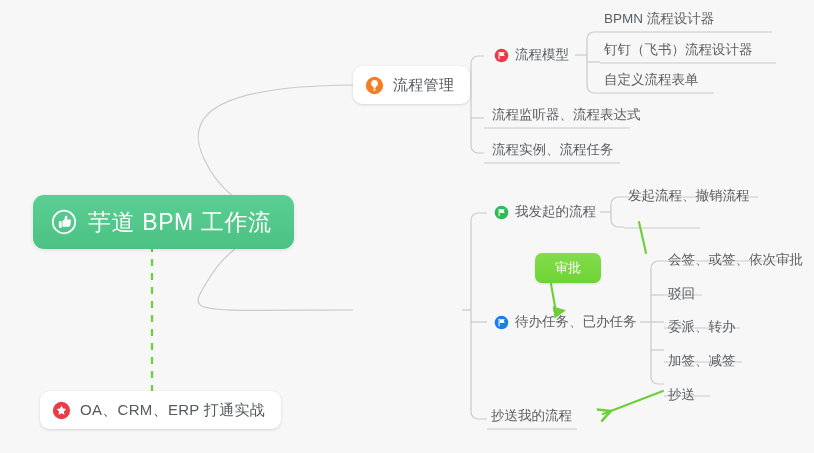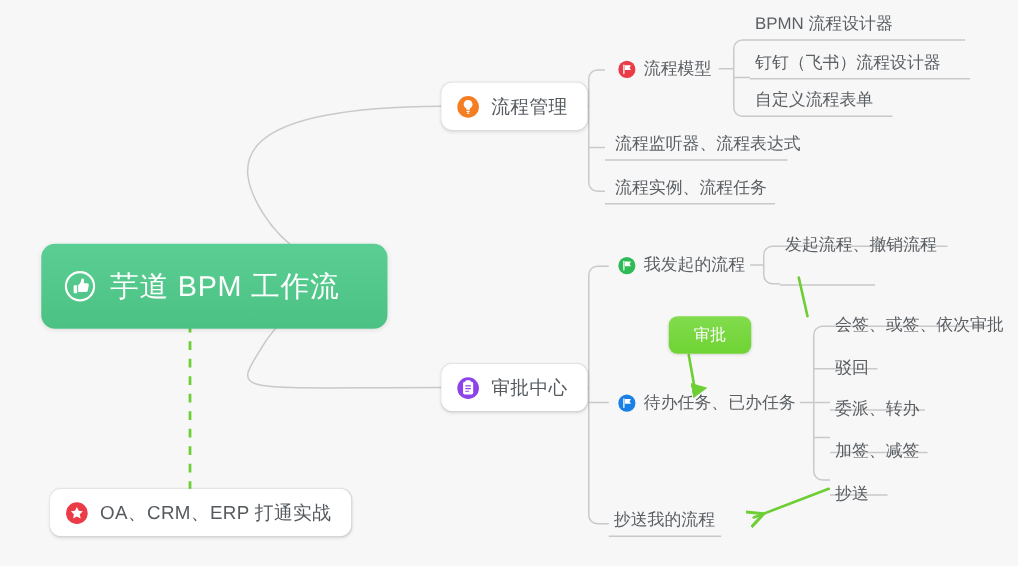--- a/index.html
+++ b/index.html
@@ -26,22 +26,22 @@
     gap:9px;
     white-space:nowrap;
     align-items:center;
   }
   .card .label{font-size:15px;color:#555a5f;letter-spacing:.3px;}
 
   .root{
     background:#55c88b;
     background:linear-gradient(180deg,#5bcf93 0%,#4cc184 100%);
     border-radius:11px;
-    height:68px;
-    padding:0 38px 0 18px;
+    height:54px;
+    padding:0 22px 0 18px;
     gap:11px;
     box-shadow:0 1px 4px rgba(0,0,0,.10);
   }
   .root .label{font-size:23px;color:#ffffff;letter-spacing:.6px;white-space:nowrap;}
 
   
   .leaf{
     height:26px;
     padding:0 4px;
   }
@@ -188,32 +188,20 @@
     <span class="label">自定义流程表单</span>
   </div>
 
   <div class="node leaf" style="left:488px;top:102px;">
     <span class="label">流程监听器、流程表达式</span>
   </div>
   <div class="node leaf" style="left:488px;top:137px;">
     <span class="label">流程实例、流程任务</span>
   </div>
 
-  <div class="node card" style="left:353px;top:291px;">
-    <svg class="ico ico-md" viewBox="0 0 22 22">
-      <circle cx="11" cy="11" r="10" fill="#8b44e8"></circle>
-      <rect x="6.3" y="5.2" width="9.4" height="11.6" rx="1.5" fill="#ffffff"></rect>
-      <rect x="8.6" y="3.6" width="4.8" height="2.6" rx="1.0" fill="#ffffff"></rect>
-      <rect x="8.6" y="3.6" width="4.8" height="2.6" rx="1.0" fill="#8b44e8" opacity=".0"></rect>
-      <rect x="8.3" y="8.4" width="5.4" height="1.05" rx="0.5" fill="#8b44e8"></rect>
-      <rect x="8.3" y="10.9" width="5.4" height="1.05" rx="0.5" fill="#8b44e8"></rect>
-      <rect x="8.3" y="13.4" width="3.6" height="1.05" rx="0.5" fill="#8b44e8"></rect>
-    </svg>
-    <span class="label">审批中心</span>
-  </div>
 
   <div class="node flagnode" style="left:494px;top:199px;">
     <svg class="ico ico-sm" viewBox="0 0 18 18">
       <circle cx="9" cy="9" r="8.2" fill="#2dbb55"></circle>
       <rect x="5.5" y="4.4" width="1.25" height="9.2" rx="0.6" fill="#ffffff"></rect>
       <path d="M7.1,5.0 h5.2 a0.45,0.45 0 0 1 0.37,0.72 l-1.2,1.6 l1.2,1.6 a0.45,0.45 0 0 1 -0.37,0.72 h-5.2 z" fill="#ffffff"></path>
     </svg>
     <span class="label">我发起的流程</span>
   </div>
 

